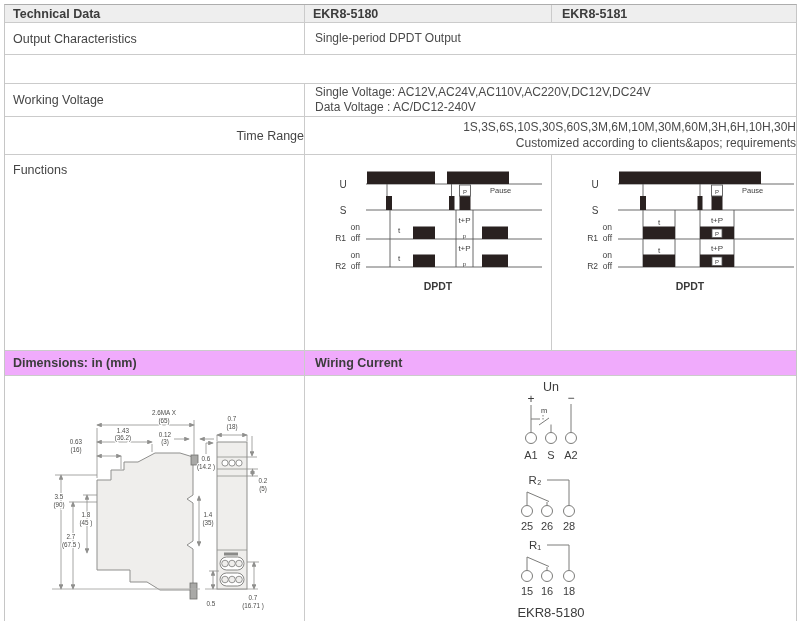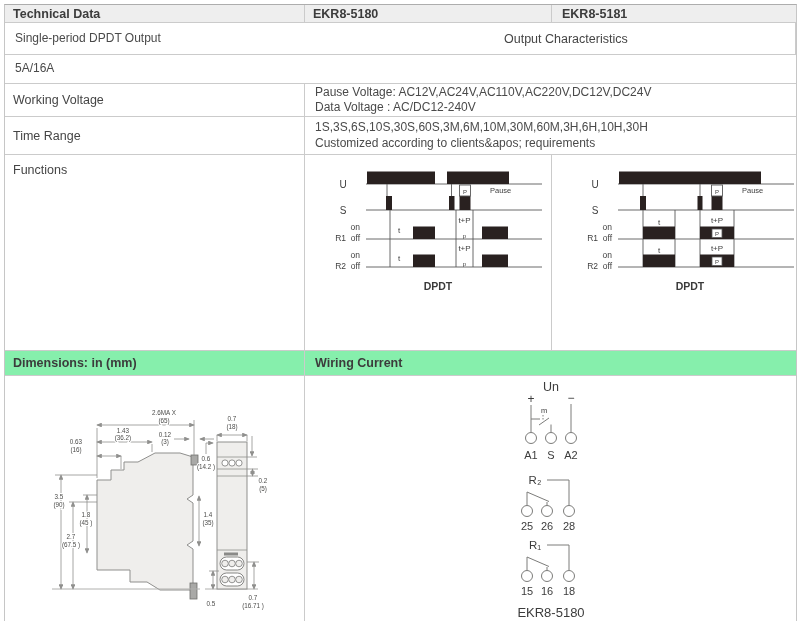--- a/index.html
+++ b/index.html
@@ -9,25 +9,25 @@
        border:1px solid #c6c6c6;border-top:1px solid #adadad;border-bottom:1px solid #b5b5b5;
        box-sizing:border-box;}
   .row{display:flex;align-items:center;box-sizing:border-box;}
   .row + .row{border-top:1px solid #cbcbcb;}
   .cell{box-sizing:border-box;height:100%;display:flex;flex-direction:column;justify-content:center;}
   .c-label{width:300px;border-right:1px solid #cbcbcb;padding-left:8px;flex:none;}
   .c-mid{width:247px;border-right:1px solid #cbcbcb;padding-left:8px;flex:none;}
   .c-right{flex:1;padding-left:10px;}
   .c-value{flex:1;padding-left:10px;}
   .r-head{height:17px;background:#eeeeee;}
-  .r-band{height:25px;background:#86efac;}
+  .r-band{height:25px;background:#f0abfc;}
   .head-text{font-size:12.5px;font-weight:700;color:#3c3c3c;}
   .label-text{font-size:12.5px;color:#454545;}
   .value-text{font-size:12px;color:#4a4a4a;line-height:15.5px;}
-  .r-spec1{height:32px;} .r-spec2{height:29px;} .r-spec3{height:33px;} .r-spec4{height:38px;}
+  .r-spec1{height:32px;} .r-spec2{height:29px;} .r-spec3{height:33px;} .r-spec4{height:38px;text-align:right;}
   .r-func{height:196px;align-items:flex-start;}
   .r-func .c-label{justify-content:flex-start;padding-top:8px;}
   .r-func .c-mid,.r-func .c-right{justify-content:flex-start;align-items:center;}
   .r-content{height:273px;align-items:flex-start;}
   .r-content .c-label{justify-content:flex-start;padding-left:0;}
   .r-content .c-right{justify-content:flex-start;align-items:center;padding-left:0;text-align:center;}
   svg{display:block;}
   .tsvg{margin-top:6px;}
   .dsvg{margin-top:2px;margin-left:2px;}
   .wsvg{margin-top:0px;}
@@ -40,32 +40,31 @@
 <div class="page">
   <div class="tbl">
 
     <div class="row r-head">
       <div class="cell c-label head-text">Technical Data</div>
       <div class="cell c-mid head-text">EKR8-5180</div>
       <div class="cell c-right head-text">EKR8-5181</div>
     </div>
 
     <div class="row r-spec1">
+      <div class="cell c-label label-text">Output Characteristics</div>
       <div class="cell c-value value-text">Single-period DPDT Output</div>
-      <div class="cell c-label label-text">Output Characteristics</div>
     </div>
 
     <div class="row r-spec2">
-      <div class="cell c-value value-text">5A/16A</div>
     </div>
 
     <div class="row r-spec3">
       <div class="cell c-label label-text">Working Voltage</div>
       <div class="cell c-value value-text">
-        <div>Pause Voltage: AC12V,AC24V,AC110V,AC220V,DC12V,DC24V</div>
+        <div>Single Voltage: AC12V,AC24V,AC110V,AC220V,DC12V,DC24V</div>
         <div>Data Voltage : AC/DC12-240V</div>
       </div>
     </div>
 
     <div class="row r-spec4">
       <div class="cell c-label label-text">Time Range</div>
       <div class="cell c-value value-text">
         <div>1S,3S,6S,10S,30S,60S,3M,6M,10M,30M,60M,3H,6H,10H,30H</div>
         <div>Customized according to clients&amp;apos; requirements</div>
       </div>

